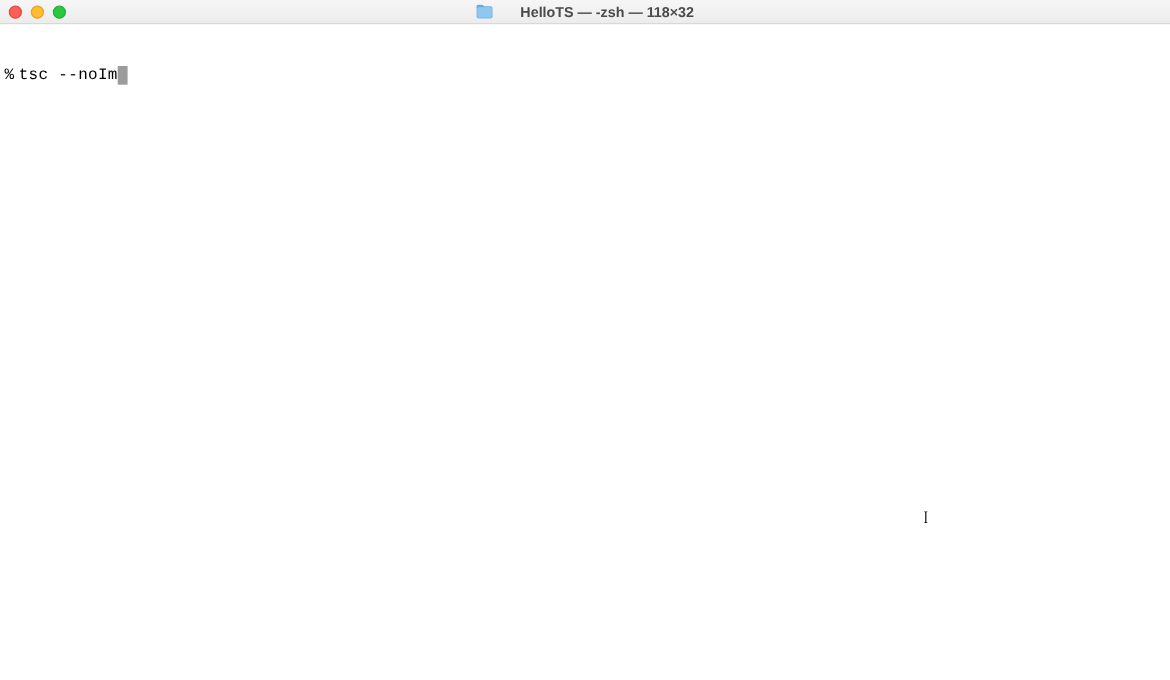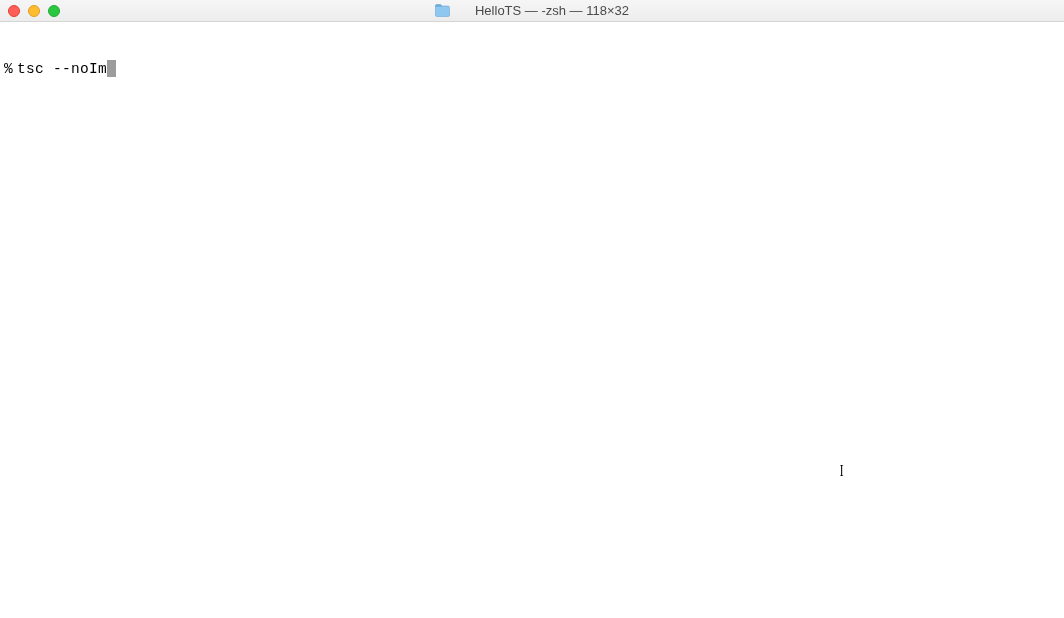--- a/index.html
+++ b/index.html
@@ -69,21 +69,21 @@
       width: 15px;
       height: 13px;
       display: inline-flex;
       align-items: center;
       justify-content: center;
     }
 
     .title-text {
       font-family: -apple-system, BlinkMacSystemFont, "Segoe UI", sans-serif;
       font-size: 13px;
-      font-weight: 400;
+      font-weight: 700;
       color: #4a4a4a;
       margin-left: 20px;
     }
 
     .terminal-body {
       padding: 2px 4px;
       font-size: 14.5px;
       line-height: 18px;
       color: #000000;
       letter-spacing: 0.3px;

